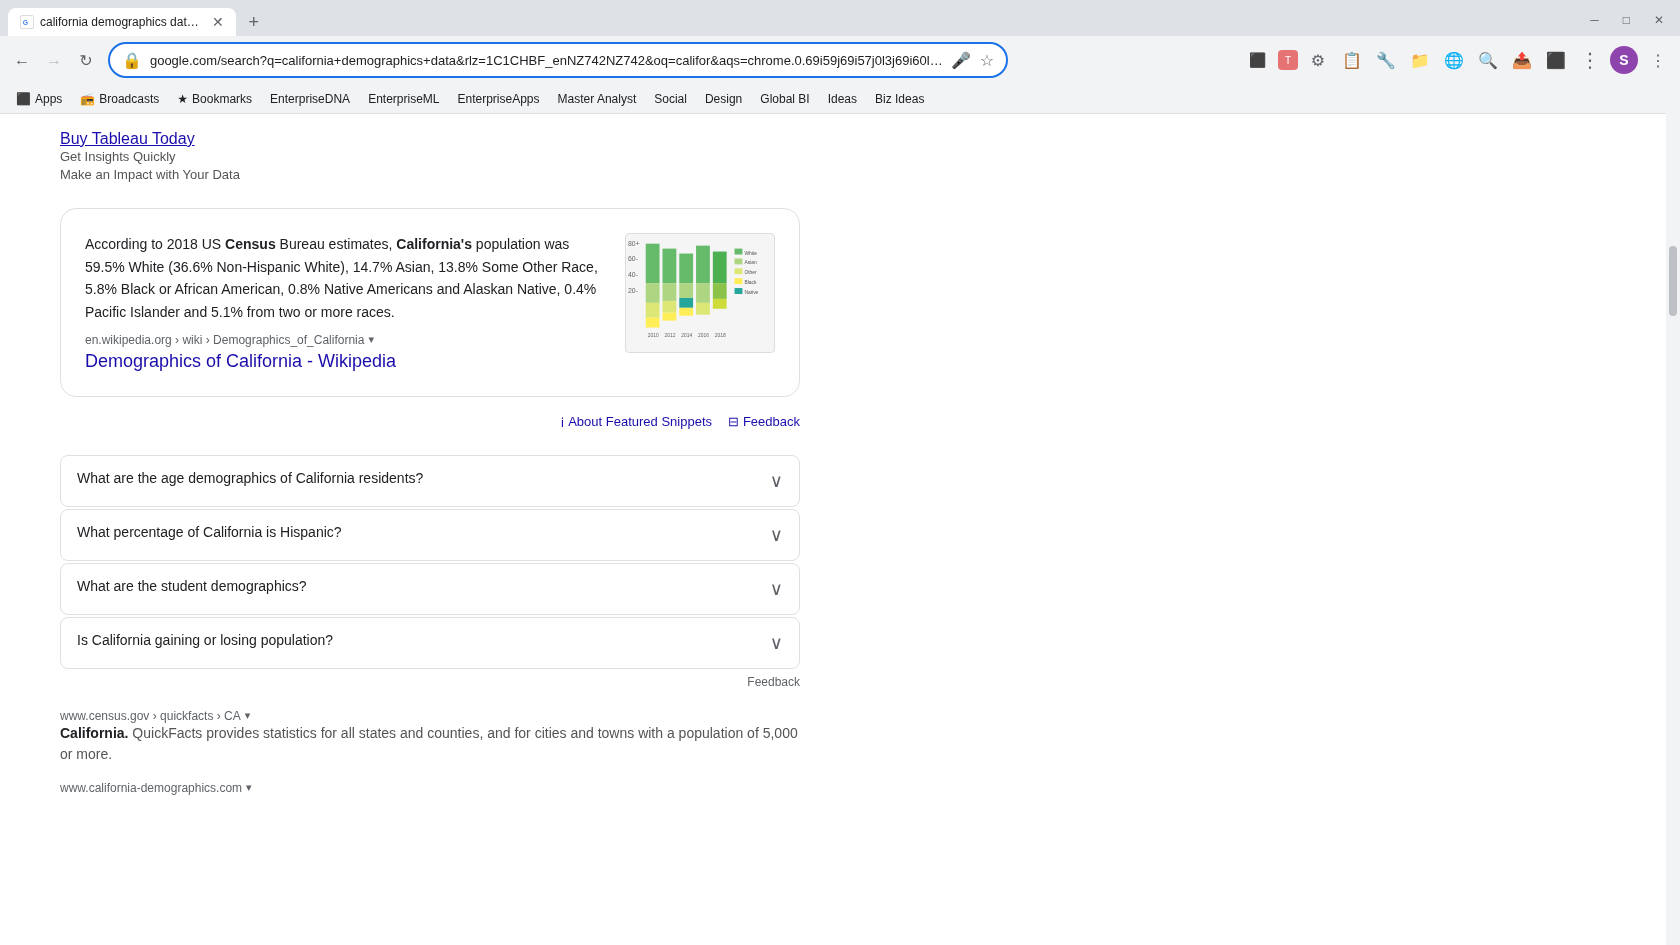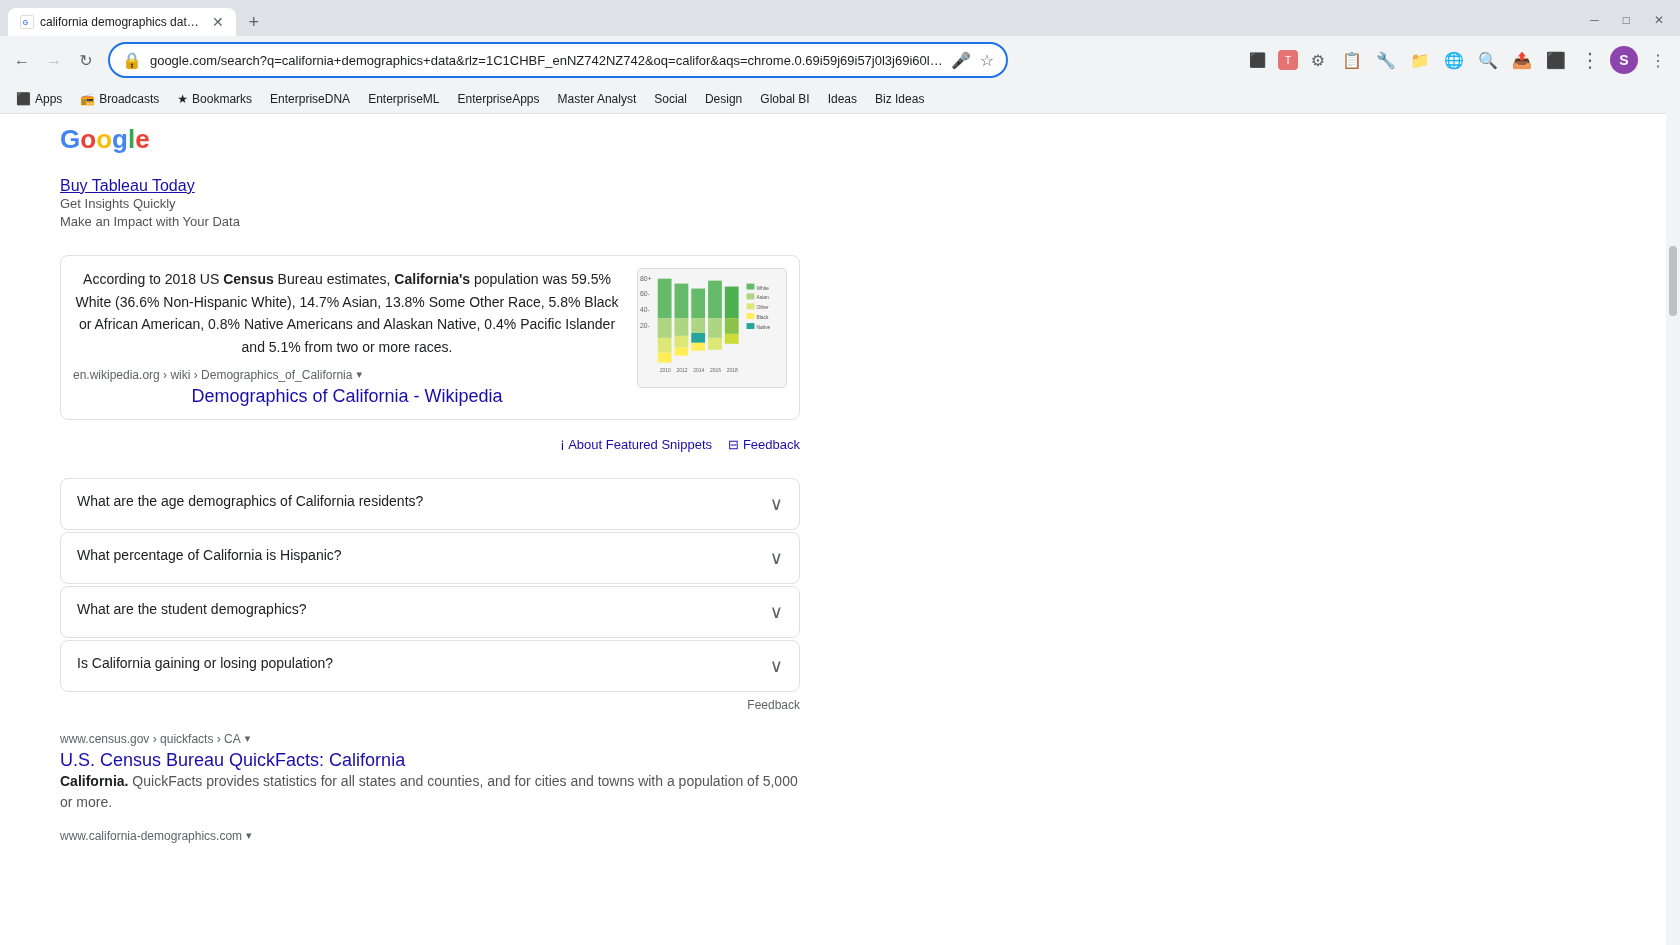--- a/index.html
+++ b/index.html
@@ -36,21 +36,21 @@
     .right-sidebar { width: 400px; }
 
     
     .ad-section { padding: 8px 0; margin-left: 0; }
     .ad-items { display: flex; gap: 40px; padding: 8px 0; }
     .ad-item { max-width: 200px; }
     .ad-title { color: #1a0dab; font-size: 16px; text-decoration: underline; cursor: pointer; }
     .ad-desc { font-size: 13px; color: #545454; line-height: 1.4; }
 
     
-    .featured-snippet { border: 1px solid #e0e0e0; border-radius: 8px; padding: 12px; margin: 8px 0; display: flex; gap: 16px; text-align: center; }
+    .featured-snippet { border: 1px solid #e0e0e0; border-radius: 16px; padding: 24px; margin: 8px 0; display: flex; gap: 16px; }
     .snippet-text { flex: 1; font-size: 14px; color: #202124; line-height: 1.6; }
     .snippet-text strong { font-weight: bold; }
     .snippet-image { width: 150px; height: 120px; background: #f5f5f5; border: 1px solid #ddd; border-radius: 4px; overflow: hidden; display: flex; align-items: center; justify-content: center; }
 
     .snippet-footer { display: flex; justify-content: flex-end; gap: 16px; padding: 8px 0; font-size: 13px; color: #545454; }
     .snippet-link { color: #1a0dab; cursor: pointer; display: flex; align-items: center; gap: 4px; }
     .snippet-source-url { color: #5f6368; font-size: 12px; display: flex; align-items: center; gap: 4px; }
     .result-title { color: #1a0dab; font-size: 18px; cursor: pointer; text-decoration: none; display: block; margin-top: 4px; }
 
     
@@ -158,25 +158,20 @@
     </div>
     <div class="bookmark-item">
       <span>Biz Ideas</span>
     </div>
   </div>
 </div>
 
 <div style="display:flex; position:relative;">
   <div class="main-content">
 
-    <div style="display:flex; align-items:center; padding:10px 0 6px 0; gap:16px;">
-      <div style="font-size:26px;font-weight:bold;font-family:Arial;">
-        <span style="color:#4285f4">G</span><span style="color:#ea4335">o</span><span style="color:#fbbc05">o</span><span style="color:#4285f4">g</span><span style="color:#34a853">l</span><span style="color:#ea4335">e</span>
-      </div>
-    </div>
 
 
     <div class="ad-section">
       <div class="ad-items">
         <div class="ad-item">
           <div class="ad-title">Buy Tableau Today</div>
           <div class="ad-desc">Get Insights Quickly</div>
           <div class="ad-desc">Make an Impact with Your Data</div>
         </div>
       </div>
@@ -288,21 +283,20 @@
       <div class="paa-feedback">
         <span style="cursor:pointer;color:#5f6368;font-size:12px;">Feedback</span>
       </div>
     </div>
 
     <div class="result-item">
       <div class="result-url">
         <span>www.census.gov › quickfacts › CA</span>
         <span style="font-size:11px;cursor:pointer;">▾</span>
       </div>
-      <a class="result-title">U.S. Census Bureau QuickFacts: California</a>
       <div class="result-snippet">
         <strong>California.</strong><span> QuickFacts provides statistics for all states and counties, and for cities and towns with a population of 5,000 or more.</span>
       </div>
     </div>
 
     <div class="result-item">
       <div class="result-url">
         <span>www.california-demographics.com</span>
         <span style="font-size:11px;cursor:pointer;">▾</span>
       </div>

